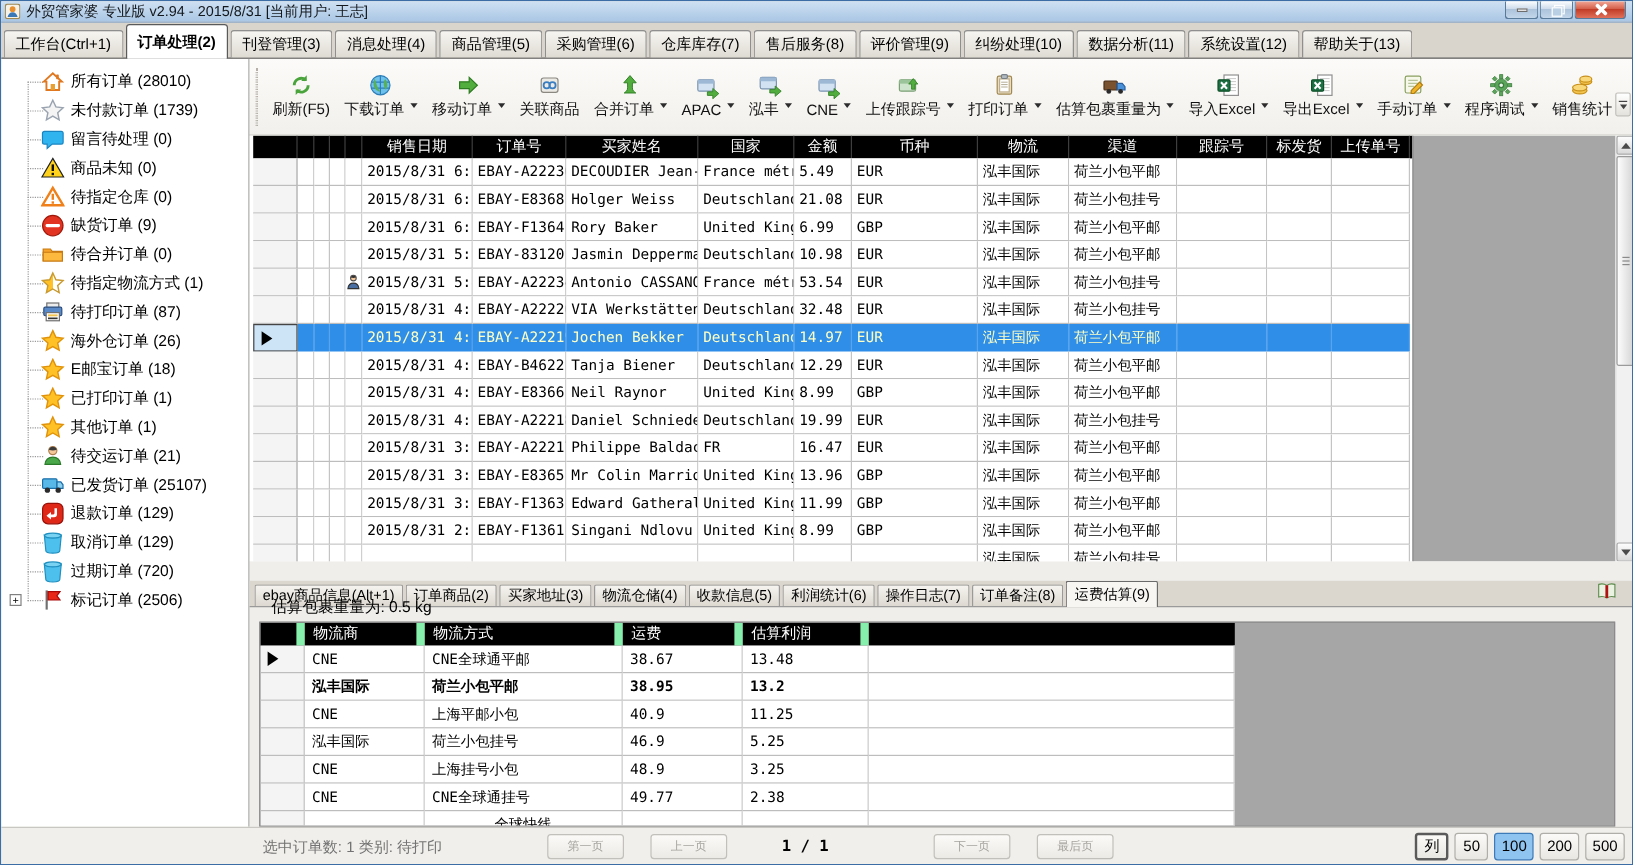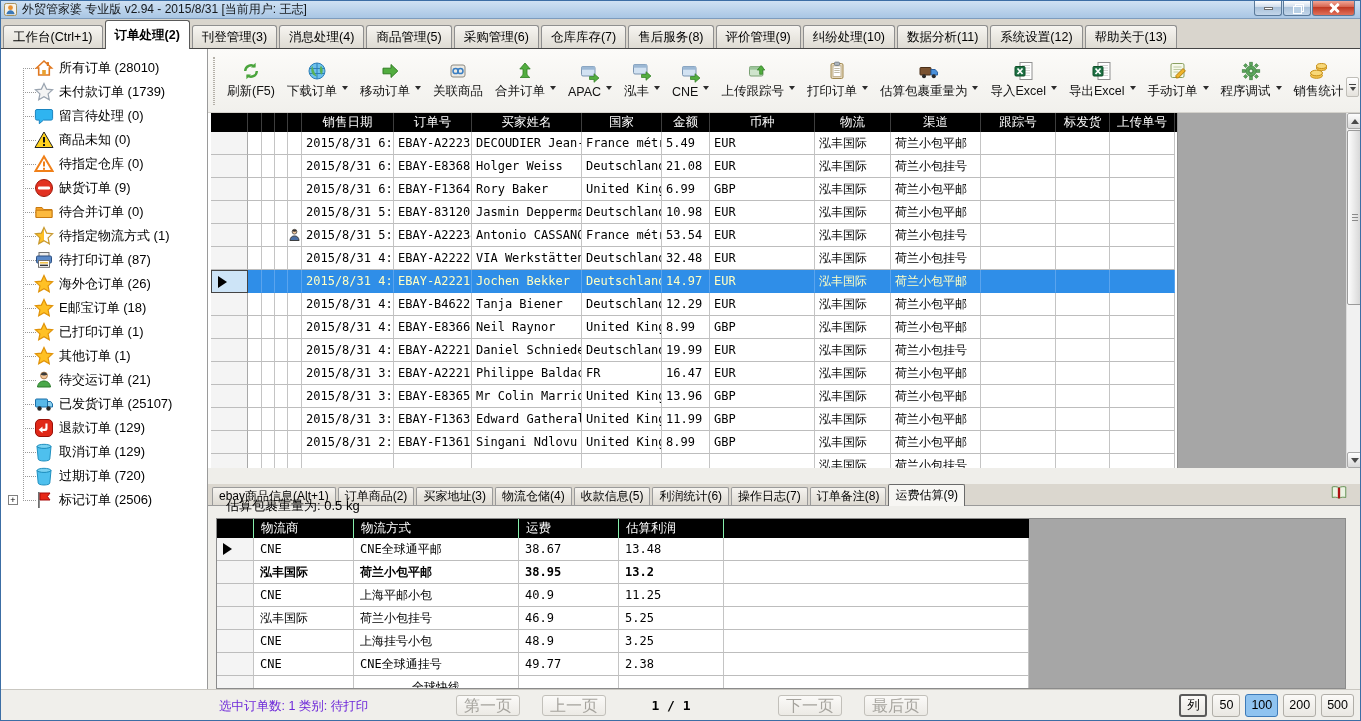--- a/index.html
+++ b/index.html
@@ -101,36 +101,36 @@
   .detail-tabs { position:absolute; left:0; top:16px; width:100%; height:22px; background:#dbd7cf;
                  border-bottom:1px solid #9a9a9a; display:flex; align-items:flex-end; padding-left:4px; }
   .dtab { height:18px; line-height:17px; margin-right:2px; padding:0 6px; font-size:12px; color:#000;
           background:linear-gradient(#f6f4f0,#ddd9d1); border:1px solid #9a9a9a; border-bottom:none; border-radius:2px 2px 0 0; white-space:nowrap; }
   .dtab.active { height:22px; line-height:21px; background:#f7f6f3; margin-bottom:-1px; border-color:#6a6a6a; position:relative; z-index:2; }
   .weight-line { position:absolute; left:18px; top:29px; font-size:13px; color:#000; }
   .freight-wrap { position:absolute; left:8px; top:50px; width:1130px; height:171px; background:#a6a6a6;
                   border:1px solid #8b8b8b; overflow:hidden; }
   .f-row { display:flex; height:23px; width:812px; }
   .f-row.header { height:19px; background:#000; }
-  .fh-cell { color:#fff; font-size:12.5px; line-height:18px; padding-left:7px; border-right:1px solid #86efac;
+  .fh-cell { color:#fff; font-size:12.5px; line-height:18px; padding-left:7px; border-right:7px solid #86efac;
              flex:0 0 auto; overflow:hidden; white-space:nowrap; }
   .fb-cell { font-family:"DejaVu Sans Mono", monospace; font-size:12px; color:#000; line-height:22px; background:#fff;
              border-right:1px solid #c4c4c4; border-bottom:1px solid #bdbdbd; padding-left:6px;
              flex:0 0 auto; overflow:hidden; white-space:nowrap; }
   .fb-cell.rowhdr { background:#f4f4f4; position:relative; padding:0; }
   .f-row.bold .fb-cell { font-weight:bold; }
   .f-row.partial .fb-cell.method { text-align:center; padding-left:0; }
   .book-icon { position:absolute; right:14px; top:16px; width:18px; height:18px; }
   .book-icon svg { width:18px; height:18px; }
   
   .statusbar { position:absolute; left:0; top:688px; width:100%; height:33px; background:#f0efeb; border-top:1px solid #c9c7c1; }
-  .sb-left { position:absolute; left:218px; top:8px; font-size:12.5px; color:#6d28d9; white-space:nowrap; }
+  .sb-left { position:absolute; left:218px; top:8px; font-size:12.5px; color:#737373; white-space:nowrap; }
   .pager { position:absolute; left:455px; top:5px; display:flex; align-items:center; }
   .pg-btn { width:64px; height:21px; border:1px solid #c2c0ba; border-radius:3px; background:linear-gradient(#fbfaf8,#eceae5);
-            color:#a6a49e; font-size:16px; text-align:center; line-height:19px; }
+            color:#a6a49e; font-size:10px; text-align:center; line-height:19px; }
   .pg-ind { width:86px; text-align:center; font-size:13px; font-weight:bold; color:#000; font-family:"DejaVu Sans Mono", monospace; }
   .pg-btn + .pg-btn { margin-left:22px; }
   .pager .pg-ind { margin:0 0 0 22px; }
   .pager .pg-ind + .pg-btn { margin-left:64px; }
   .pagesizes { position:absolute; right:6px; top:4px; display:flex; align-items:center; }
   .ps-btn { height:23px; min-width:28px; padding:0 5px; margin-left:5px; border:1px solid #b0aea8; border-radius:3px;
             background:linear-gradient(#fbfaf8,#e9e7e2); font-size:12.5px; color:#000; text-align:center; line-height:21px; }
   .ps-btn.cols { border:2px solid #5a5a5a; line-height:19px; }
   .ps-btn.active { background:#8fc3f0; border:1px solid #3d7ab8; }
   .icon svg { display:block; }

